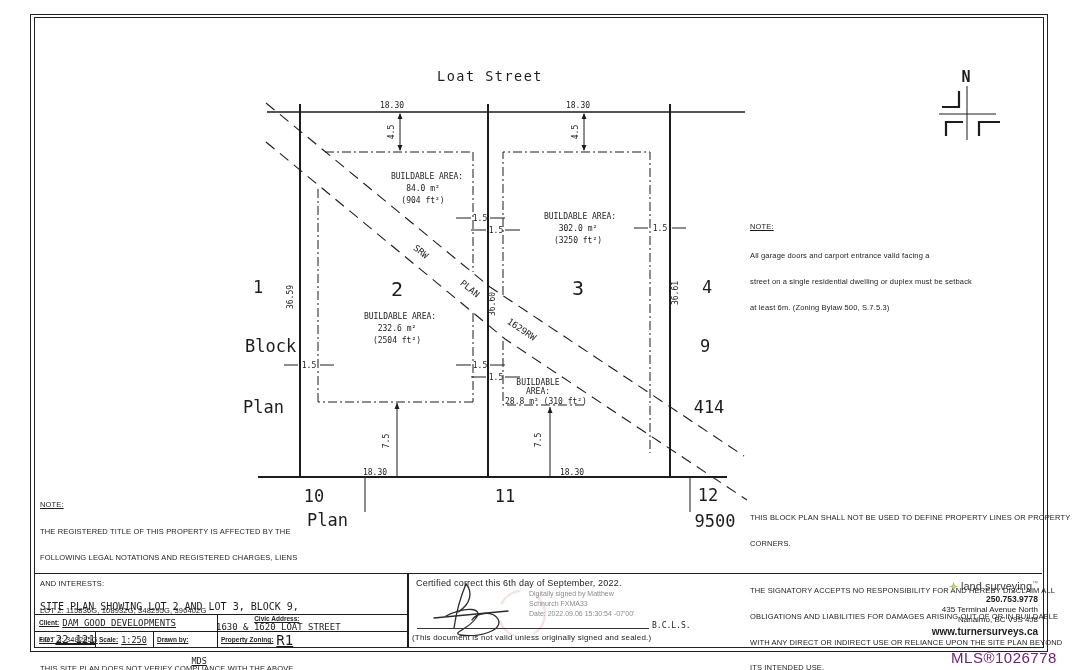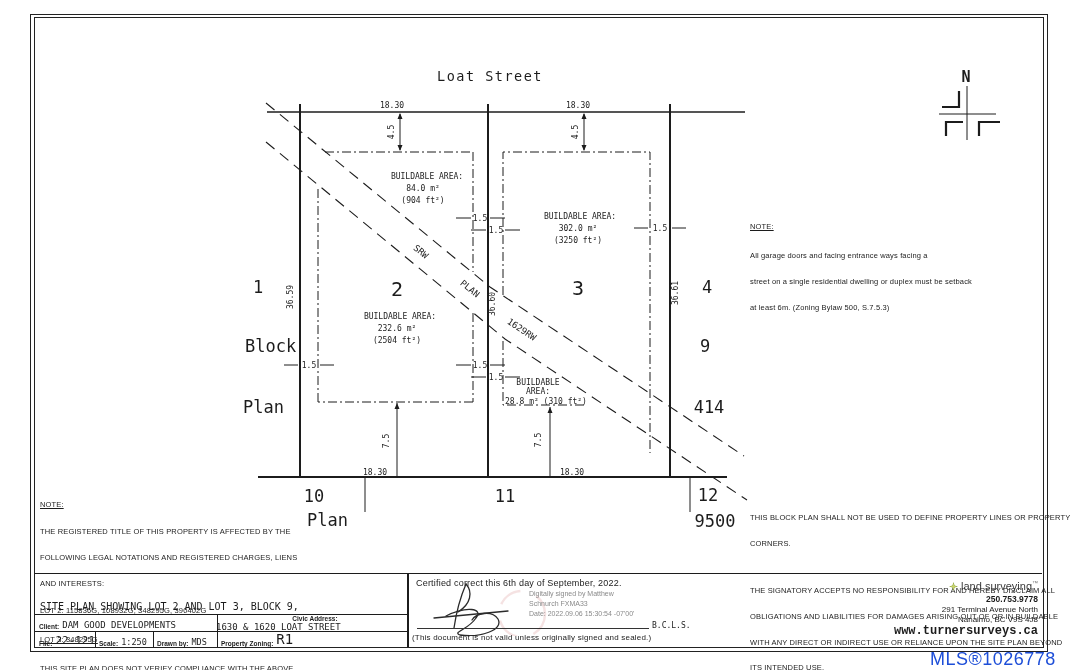--- a/index.html
+++ b/index.html
@@ -23,34 +23,34 @@
   
   .note{font-size:7.5px;line-height:8.6px;letter-spacing:0.15px;white-space:pre;color:#1c1c1c;}
   .note .u{text-decoration:underline;}
   .note-title{text-decoration:underline;margin-bottom:3px;}
   .gap{height:4px;}
   
   .bl{background:#1c1c1c;}
   .desc{font-family:"DejaVu Sans Mono",monospace;font-size:10px;line-height:12px;white-space:pre;}
   .cell-label{font-size:6.5px;font-weight:bold;margin-right:3px;}
   .cell-value{font-family:"DejaVu Sans Mono",monospace;font-size:9px;}
-  .cell{display:flex;align-items:flex-end;height:15px;}
+  .cell{display:flex;align-items:center;height:15px;text-decoration:underline;}
   .cert-line{font-size:9px;letter-spacing:0.2px;}
   .sig-gray{font-size:7px;line-height:10px;color:#8a8a8a;}
   .bcls{font-family:"DejaVu Sans Mono",monospace;font-size:8px;}
   .validity{font-size:8px;letter-spacing:0.2px;text-align:center;}
   .sig-underline{border-bottom:1px solid #333;}
   .turner{text-align:right;}
   .turner .name{font-size:13px;font-weight:bold;line-height:14px;color:#222;letter-spacing:0.3px;}
   .turner .tagline{font-size:11px;line-height:13px;color:#3a3a3a;}
   .turner .tagline sup{font-size:6px;color:#777;}
   .turner .phone{font-size:8.5px;font-weight:bold;line-height:12px;}
   .turner .addr{font-size:8px;line-height:10.5px;}
-  .turner .web{font-size:12px;font-weight:bold;line-height:11px;font-family:Liberation Mono, monospace;}
-  .mls{font-size:18px;letter-spacing:0.5px;color:#1d4ed8;text-align:left;}
+  .turner .web{font-size:10px;font-weight:bold;line-height:11px;}
+  .mls{font-size:15px;letter-spacing:0.5px;color:#701a75;text-align:center;}
 </style>
 </head>
 <body>
 
 <div class="abs border-outer"></div>
 <div class="abs border-inner"></div>
 
 <svg class="abs plan" width="1080" height="670" viewBox="0 0 1080 670">
 
   <text class="street-t" x="490" y="81" text-anchor="middle">Loat Street</text>
@@ -171,21 +171,21 @@
     <text class="adj" x="314" y="502" text-anchor="middle">10</text>
     <text class="adj" x="505" y="502" text-anchor="middle">11</text>
     <text class="adj" x="708" y="501" text-anchor="middle">12</text>
     <text class="adj" x="307" y="526">Plan</text>
     <text class="adj" x="715" y="527" text-anchor="middle">9500</text>
   </g>
 </svg>
 
 <div class="abs note" style="left:750px;top:206px;width:290px;">
   <div class="note-title">NOTE:</div>
-  <div>All garage doors and facing entrance ways facing a</div>
+  <div>All garage doors and carport entrance valid facing a</div>
   <div>street on a single residential dwelling or duplex must be setback</div>
   <div>at least 6m. (Zoning Bylaw 500, S.7.5.3)</div>
 </div>
 
 <div class="abs note" style="left:40px;top:484px;width:250px;">
   <div class="note-title" style="margin-bottom:1px;">NOTE:</div>
   <div>THE REGISTERED TITLE OF THIS PROPERTY IS AFFECTED BY THE</div>
   <div>FOLLOWING LEGAL NOTATIONS AND REGISTERED CHARGES, LIENS</div>
   <div>AND INTERESTS:</div>
   <div class="u" style="margin:2px 0 1px 0;">LOT 2: 115836G, 108932G, 348295G, 390402G</div>
@@ -266,18 +266,18 @@
 
 <div class="abs turner" style="left:830px;top:577px;width:208px;">
   <div class="tagline">
     <svg width="9" height="9" viewBox="0 0 10 10" style="vertical-align:-1px;">
       <path d="M5 0 L6.2 3.8 L10 5 L6.2 6.2 L5 10 L3.8 6.2 L0 5 L3.8 3.8 Z" fill="#8aa43c"></path>
       <path d="M5 1.5 L5.8 4.2 L8.5 5 L5.8 5.8 L5 8.5 L4.2 5.8 L1.5 5 L4.2 4.2 Z" fill="#c9d36a"></path>
     </svg>
     <span>land surveying</span><sup>™</sup>
   </div>
   <div class="phone">250.753.9778</div>
-  <div class="addr">291 Terminal Avenue North</div>
+  <div class="addr">435 Terminal Avenue North</div>
   <div class="addr">Nanaimo, BC V9S 4J8</div>
   <div class="web">www.turnersurveys.ca</div>
 </div>
 
 <div class="abs mls" style="left:930px;top:649px;width:148px;">MLS®1026778</div>
 
 </body></html>

